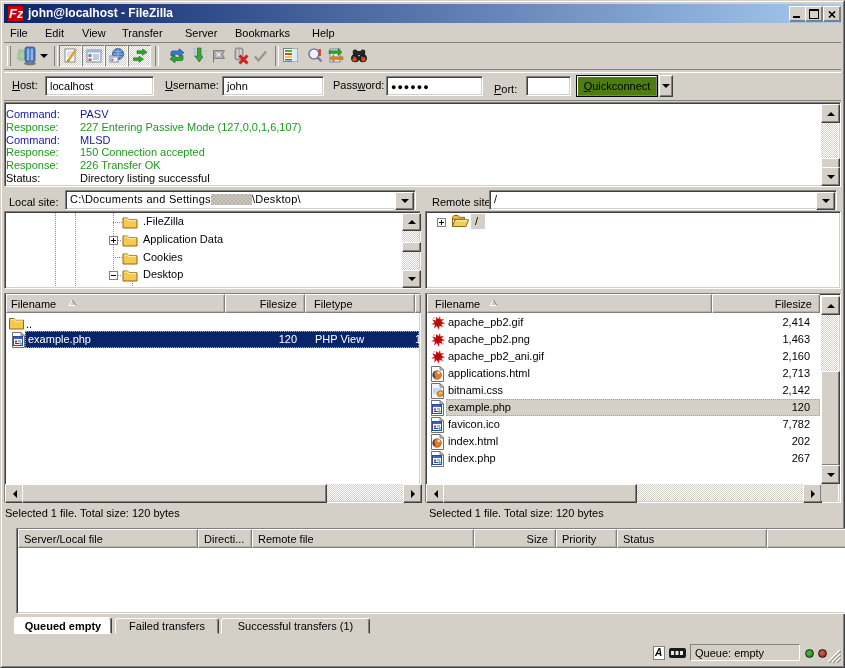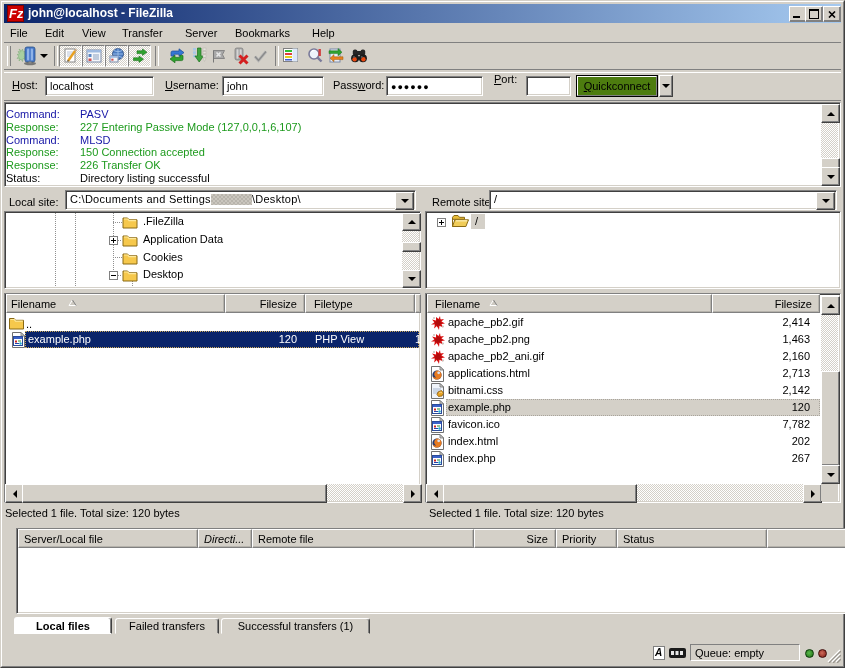--- a/index.html
+++ b/index.html
@@ -182,21 +182,21 @@
 </div>
 
 <div id="qc" class="abs" style="left:4px;top:69px;width:837px;height:33px;background:#d4d0c8;">
  <div class="abs" style="left:0;top:0;width:837px;height:2px;border-top:1px solid #808080;border-bottom:1px solid #fff;"></div>
  <span class="abs lbl" style="left:8px;top:10px;"><u>H</u>ost:</span>
  <div class="tbox" style="left:41px;top:7px;width:109px;height:20px;">localhost</div>
  <span class="abs lbl" style="left:161px;top:10px;"><u>U</u>sername:</span>
  <div class="tbox" style="left:218px;top:7px;width:102px;height:20px;">john</div>
  <span class="abs lbl" style="left:329px;top:10px;">Pass<u>w</u>ord:</span>
  <div class="tbox" style="left:382px;top:7px;width:97px;height:20px;letter-spacing:1px;font-size:9px;padding-top:5px;">●●●●●●</div>
- <span class="abs lbl" style="left:490px;top:4px;"><u>P</u>ort:</span>
+ <span class="abs lbl" style="left:490px;top:14px;"><u>P</u>ort:</span>
  <div class="tbox" style="left:522px;top:7px;width:45px;height:20px;"></div>
  <div class="abs" style="left:572px;top:6px;width:82px;height:22px;border:1px solid #000;box-sizing:border-box;background:#4d7c0f;">
    <div class="abs" style="left:0;top:0;right:0;bottom:0;border:1px solid;border-color:#fff #808080 #808080 #fff;display:flex;align-items:center;justify-content:center;">
         <span><u>Q</u>uickconnect</span>
       </div>
  </div>
  <div class="cbtn" style="left:655px;top:6px;width:14px;height:22px;box-sizing:border-box;">
       <div class="arr dn"></div>
     </div>
  <div class="abs" style="left:0;top:31px;width:837px;height:2px;border-top:1px solid #808080;border-bottom:1px solid #fff;"></div>
@@ -455,30 +455,30 @@
       <div class="arr rt"></div>
     </div>
  <div class="abs" style="left:817px;top:191px;width:17px;height:17px;background:#d4d0c8;"></div>
 
  <div class="abs" style="left:425px;top:214px;">Selected 1 file. Total size: 120 bytes</div>
 </div>
 
 <div id="queue" class="abs" style="left:16px;top:528px;width:837px;height:87px;">
  <div class="abs sunk" style="left:0;top:0;width:837px;height:86px;background:#fff;box-sizing:border-box;"></div>
  <div class="hseg" style="left:2px;top:1px;width:180px;">Server/Local file</div>
- <div class="hseg" style="left:182px;top:1px;width:54px;font-style:italic;">Directi...</div>
+ <div class="hseg" style="left:182px;top:1px;width:54px;">Directi...</div>
  <div class="hseg" style="left:236px;top:1px;width:222px;">Remote file</div>
  <div class="hseg" style="left:458px;top:1px;width:82px;text-align:right;padding-right:7px;">Size</div>
  <div class="hseg" style="left:540px;top:1px;width:61px;">Priority</div>
  <div class="hseg" style="left:601px;top:1px;width:150px;">Status</div>
  <div class="hseg" style="left:751px;top:1px;width:84px;"></div>
 </div>
 
 <div id="tabs" class="abs" style="left:4px;top:615px;width:837px;height:22px;">
- <div class="abs" style="left:10px;top:2px;width:98px;height:17px;background:#fff;border:1px solid;border-color:#fff #404040 transparent #fff;border-radius:3px 3px 0 0;box-shadow:inset -1px 0 0 #808080;box-sizing:border-box;text-align:center;padding-top:2px;font-weight:bold;">Local files</div>
+ <div class="abs" style="left:10px;top:2px;width:98px;height:17px;background:#fff;border:1px solid;border-color:#fff #404040 transparent #fff;border-radius:3px 3px 0 0;box-shadow:inset -1px 0 0 #808080;box-sizing:border-box;text-align:center;padding-top:2px;font-weight:bold;">Queued empty</div>
  <div class="abs" style="left:111px;top:3px;width:104px;height:16px;background:#d4d0c8;border:1px solid;border-color:#fff #404040 transparent #fff;border-radius:3px 3px 0 0;box-shadow:inset -1px 0 0 #808080;box-sizing:border-box;text-align:center;padding-top:1px;">Failed transfers</div>
  <div class="abs" style="left:217px;top:3px;width:149px;height:16px;background:#d4d0c8;border:1px solid;border-color:#fff #404040 transparent #fff;border-radius:3px 3px 0 0;box-shadow:inset -1px 0 0 #808080;box-sizing:border-box;text-align:center;padding-top:1px;">Successful transfers (1)</div>
 </div>
 
 <div id="statusbar" class="abs" style="left:4px;top:640px;width:837px;height:24px;">
  <div class="abs" style="left:649px;top:6px;width:12px;height:14px;background:#fff;border:1px solid #808080;box-sizing:border-box;font-size:10px;font-weight:bold;font-style:italic;padding-left:1px;">A</div>
  <div class="abs" style="left:665px;top:8px;width:17px;height:10px;background:#1a1a1a;border-radius:2px;"><svg width="17" height="10">
         <g fill="#e8e8e8">
           <rect x="2" y="3" width="3" height="4"></rect>
           <rect x="6.5" y="3" width="3" height="4"></rect>

